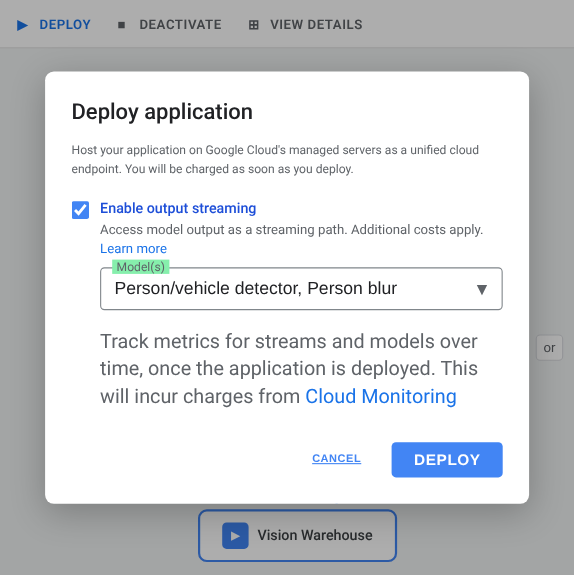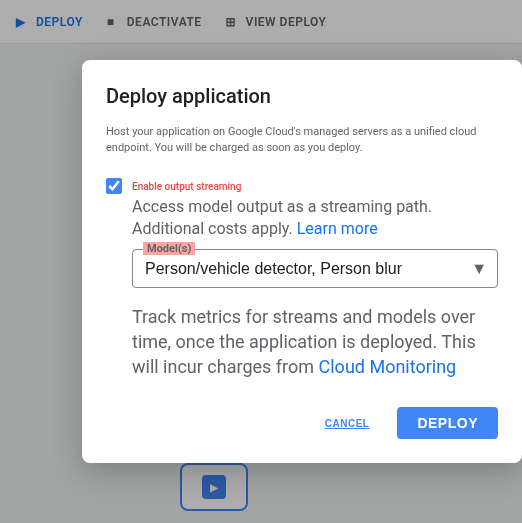--- a/index.html
+++ b/index.html
@@ -108,21 +108,21 @@
     }
 
     
     .overlay {
       position: absolute;
       top: 0; left: 0; right: 0; bottom: 0;
       background: rgba(0,0,0,0.32);
       z-index: 10;
       display: flex;
       align-items: center;
-      justify-content: flex-end;
+      justify-content: center;
     }
 
     
     .dialog {
       background: #fff;
       border-radius: 8px;
       box-shadow: 0 8px 32px rgba(0,0,0,0.24);
       width: 440px;
       padding: 24px;
       position: relative;
@@ -151,26 +151,26 @@
     }
     .checkbox-row input[type="checkbox"] {
       width: 16px;
       height: 16px;
       margin-top: 1px;
       accent-color: #4285f4;
       flex-shrink: 0;
       cursor: pointer;
     }
     .checkbox-label {
-      font-size: 10px;
+      font-size: 13px;
       font-weight: 500;
-      color: #ef4444;
+      color: #1d4ed8;
     }
     .checkbox-sublabel {
-      font-size: 16px;
+      font-size: 12px;
       color: #5f6368;
       margin-top: 3px;
       line-height: 1.4;
     }
     .checkbox-sublabel a {
       color: #1a73e8;
       text-decoration: none;
     }
 
     
@@ -179,25 +179,24 @@
       margin-bottom: 16px;
       position: relative;
       border: 1px solid #80868b;
       border-radius: 4px;
       padding: 0;
     }
     .model-select-label {
       position: absolute;
       top: -8px;
       left: 10px;
-      background: #fca5a5;
+      background: #86efac;
       padding: 0 4px;
       font-size: 11px;
       color: #5f6368;
-      font-weight: bold;
     }
     .model-select {
       width: 100%;
       border: none;
       outline: none;
       background: transparent;
       padding: 10px 32px 10px 12px;
       font-size: 16px;
       color: #202124;
       appearance: none;
@@ -294,32 +293,33 @@
   <div class="toolbar-item active">
     <span class="toolbar-icon">▶</span>
     <span>DEPLOY</span>
   </div>
   <div class="toolbar-item">
     <span class="toolbar-icon">■</span>
     <span>DEACTIVATE</span>
   </div>
   <div class="toolbar-item">
     <span class="toolbar-icon">⊞</span>
-    <span>VIEW DEPLOY</span>
+    <span>VIEW DETAILS</span>
   </div>
 </div>
 
 <div class="canvas-area">
   <div class="streams-node">
     <div class="streams-icon-box">K</div>
     <span>Streams</span>
   </div>
   <div class="conn-line"></div>
   <div class="vw-node">
     <div class="vw-icon-box">▶</div>
+    <span>Vision Warehouse</span>
   </div>
   <div class="or-label">or</div>
 </div>
 
 <div class="overlay">
   <div class="dialog">
 
     <div class="dialog-title">Deploy application</div>
     <div class="dialog-desc">Host your application on Google Cloud's managed servers as a unified cloud endpoint. You will be charged as soon as you deploy.</div>
 

